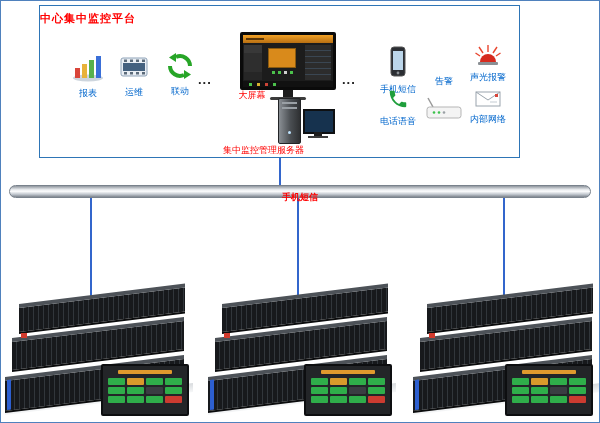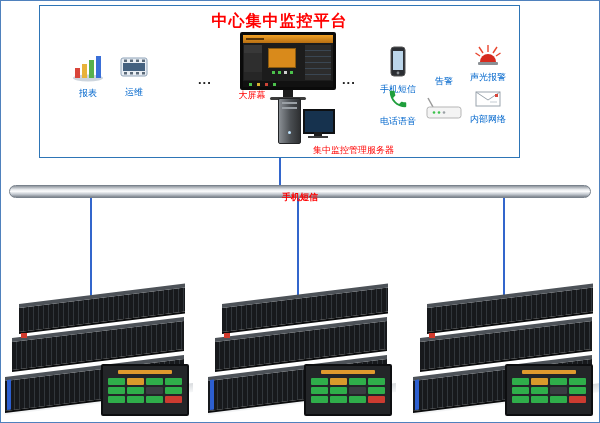--- a/index.html
+++ b/index.html
@@ -6,22 +6,22 @@
   .page{
     position:relative;width:600px;height:423px;box-sizing:border-box;
     border:1px solid #4f81bd;background:#fff;overflow:hidden;
     font-family:"Liberation Sans",sans-serif;
   }
   
   .platform-box{
     position:absolute;left:38px;top:4px;width:481px;height:153px;
     box-sizing:border-box;border:1px solid #2e75b6;background:#fff;
   }
-  .box-title{position:absolute;top:5px;left:0;right:0;text-align:center;
-    color:#ff0000;font-weight:bold;font-size:16px;letter-spacing:1px;}
+  .box-title{position:absolute;top:5px;left:0;right:0;
+    color:#ff0000;font-weight:bold;font-size:11px;letter-spacing:1px;}
   .icon-item{position:absolute;width:48px;text-align:center;}
   .lbl{font-size:9px;line-height:11px;margin-top:2px;}
   .blue{color:#0066cc;}
   .red-lbl{position:absolute;color:#ff0000;font-size:9px;line-height:10px;}
   .dots{position:absolute;font-weight:bold;font-size:13px;color:#222;letter-spacing:1px;}
 
   
   .monitor{position:absolute;left:200px;top:26px;width:96px;}
   .scr{position:relative;height:52px;background:#1c1c1c;border:3px solid #0a0a0a;
     border-radius:2px;overflow:hidden;}
@@ -111,20 +111,31 @@
         <rect x="17" y="6.5" width="3" height="2.5" fill="#5c6b7a"></rect>
         <rect x="23" y="6.5" width="3" height="2.5" fill="#5c6b7a"></rect>
         <rect x="5" y="19" width="3" height="2.5" fill="#5c6b7a"></rect>
         <rect x="11" y="19" width="3" height="2.5" fill="#5c6b7a"></rect>
         <rect x="17" y="19" width="3" height="2.5" fill="#5c6b7a"></rect>
         <rect x="23" y="19" width="3" height="2.5" fill="#5c6b7a"></rect>
       </svg>
       <div class="lbl blue">运维</div>
     </div>
 
+    <div class="icon-item" style="left:116px;top:46px;">
+      <svg width="28" height="28" viewBox="0 0 28 28">
+        <g fill="none" stroke="#27a527" stroke-width="4">
+          <path d="M24 14 a10 10 0 0 0 -14 -9"></path>
+          <path d="M4 14 a10 10 0 0 0 14 9"></path>
+        </g>
+        <polygon points="10,1 10,10 3,5.5" fill="#27a527"></polygon>
+        <polygon points="18,27 18,18 25,22.5" fill="#27a527"></polygon>
+      </svg>
+      <div class="lbl blue">联动</div>
+    </div>
 
     <div class="dots" style="left:158px;top:66px;">...</div>
 
     <div class="monitor">
       <div class="scr">
         <div class="scr-header"></div>
         <div class="scr-left"></div>
         <div class="scr-center"></div>
         <div class="scr-right"></div>
         <div class="scr-bottom"></div>
@@ -135,21 +146,21 @@
     <div class="red-lbl" style="left:196px;top:84px;width:32px;text-align:center;">大屏幕</div>
 
     <div class="tower">
       <div class="slot"></div>
       <div class="slot"></div>
       <div class="pwr"></div>
     </div>
     <div class="smon"></div>
     <div class="smon-stand"></div>
     <div class="smon-base"></div>
-    <div class="red-lbl" style="left:194px;top:139px;width:160px;text-align:right;font-family:Liberation Serif, serif;">集中监控管理服务器</div>
+    <div class="red-lbl" style="left:183px;top:139px;width:160px;text-align:left;font-family:Liberation Serif, serif;">集中监控管理服务器</div>
 
     <div class="dots" style="left:302px;top:66px;">...</div>
 
     <div class="icon-item" style="left:334px;top:40px;">
       <svg width="18" height="32" viewBox="0 0 18 32">
         <rect x="2" y="1" width="14" height="29" rx="3" fill="#2b2e33" stroke="#555"></rect>
         <rect x="4" y="5" width="10" height="19" fill="#bcd6ea"></rect>
         <circle cx="9" cy="27" r="1.4" fill="#8a8f94"></circle>
       </svg>
       <div class="lbl blue">手机短信</div>

